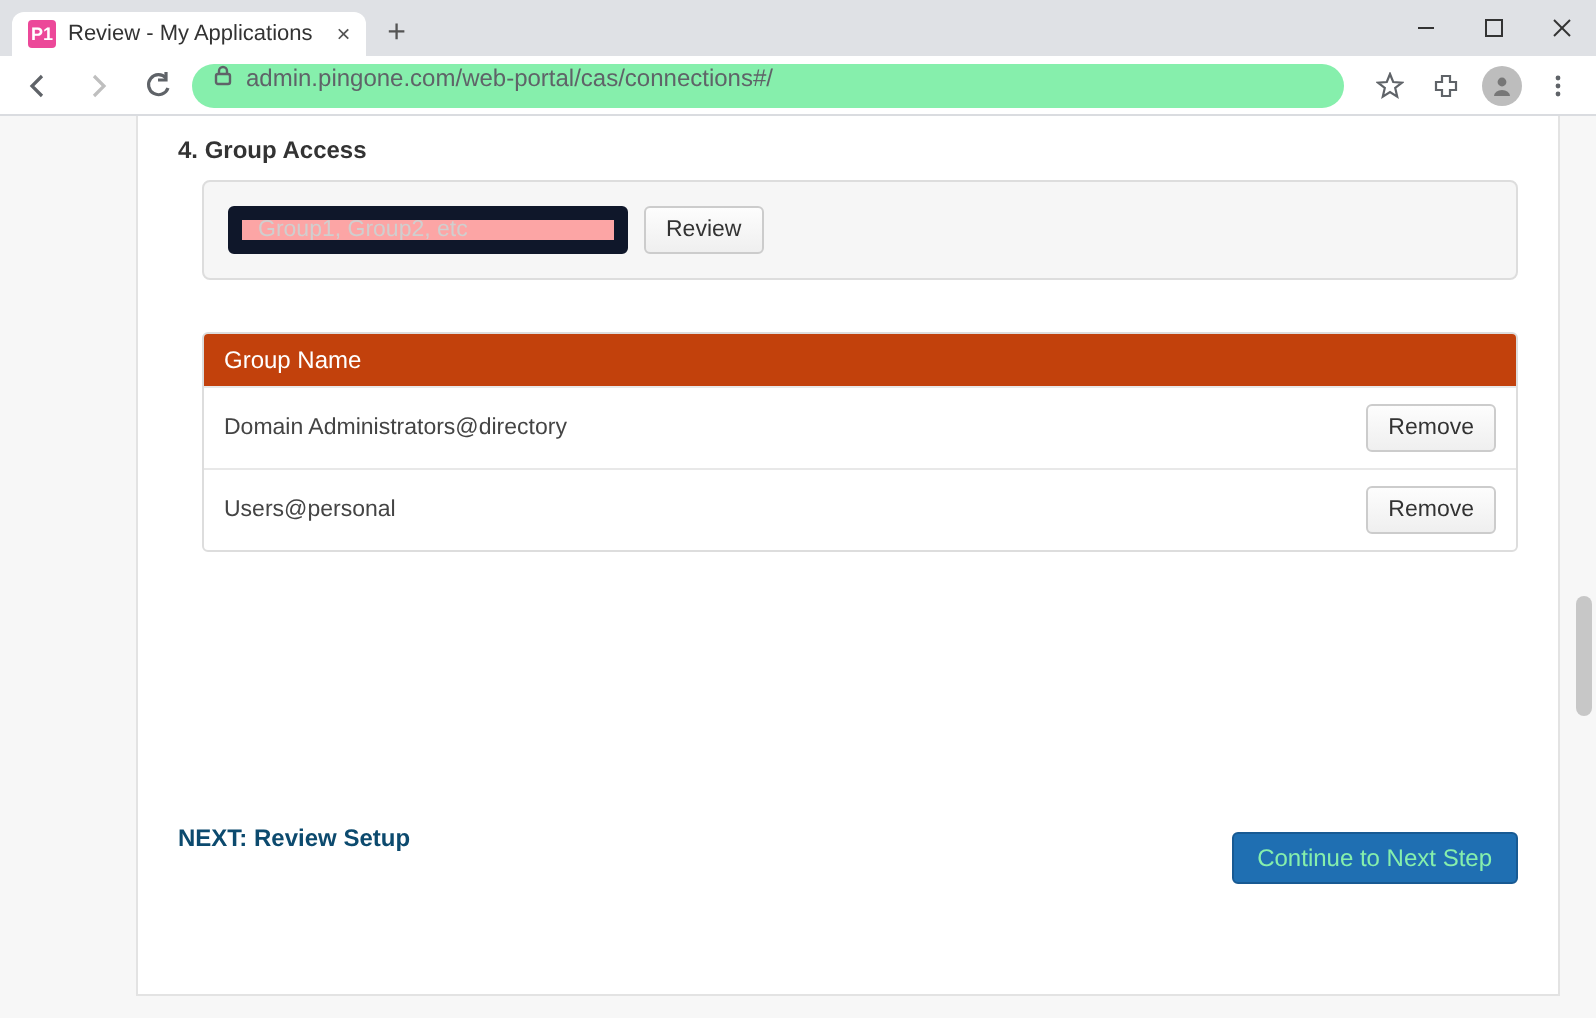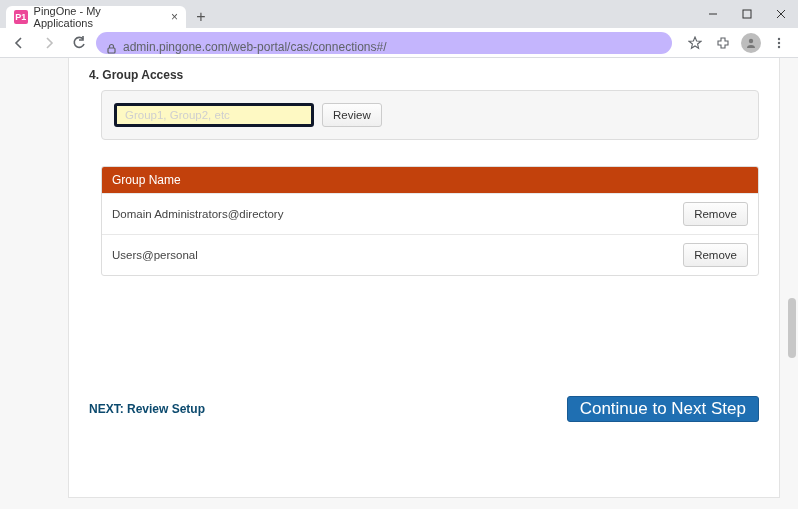--- a/index.html
+++ b/index.html
@@ -70,24 +70,24 @@
   }
   .nav-icon {
     width:26px;height:26px;
     display:flex;align-items:center;justify-content:center;
     color:#5f6368;
     border-radius:50%;
   }
   .url-box {
     flex:1;
     height:22px;
-    background:#c4b5fd;
+    background:#86efac;
     border-radius:11px;
     display:flex;
-    align-items:flex-end;
+    align-items:flex-start;
     padding:0 10px;
     gap:6px;
     color:#202124;
     font-size:12px;
   }
   .url-text { color:#5f6368; }
   .right-icons { display:flex; align-items:center; gap:2px; margin-left:6px;}
   .avatar-circle {
     width:20px;height:20px;border-radius:50%;
     background:#bdbdbd;
@@ -134,26 +134,26 @@
     background:#f6f6f6;
     padding:12px;
     display:flex;
     gap:8px;
     align-items:center;
     margin: 0 0 26px 12px;
   }
   .search-input {
     width:200px;
     height:24px;
-    border:3px solid #0f172a;
+    border:7px solid #0f172a;
     border-radius:3px;
     padding:0 8px;
     font-size:11.5px;
     color:#555;
-    background:#fef9c3;
+    background:#fca5a5;
   }
   .search-input::placeholder { color:#cfcfcf; }
   .btn {
     height:24px;
     padding:0 10px;
     border:1px solid #ccc;
     border-radius:3px;
     background:linear-gradient(#fdfdfd,#efefef);
     color:#333;
     font-size:11.5px;
@@ -189,36 +189,37 @@
     padding: 0 0 0 0;
   }
   .next-label {
     font-size:12px;
     font-weight:bold;
     color:#0c4a6e;
   }
   .primary-btn {
     background:#1f6fb2;
     border:1px solid #185a93;
-    color:#ffffff;
+    color:#86efac;
     height:26px;
     padding:0 12px;
     border-radius:3px;
-    font-size:17px;
+    font-size:12px;
     cursor:pointer;
+    margin-top:20px;
   }
   svg { display:block; }
 </style>
 </head>
 <body>
 
 <div class="titlebar">
   <div class="tab">
     <div class="favicon">P1</div>
-    <span>PingOne - My Applications</span>
+    <span>Review - My Applications</span>
     <span class="tab-close">×</span>
   </div>
   <div class="new-tab">+</div>
   <div class="win-controls">
     <div class="win-btn">
       <svg width="10" height="10">
           <line x1="1" y1="5" x2="9" y2="5" stroke="#333" stroke-width="1"></line>
         </svg>
     </div>
     <div class="win-btn">

